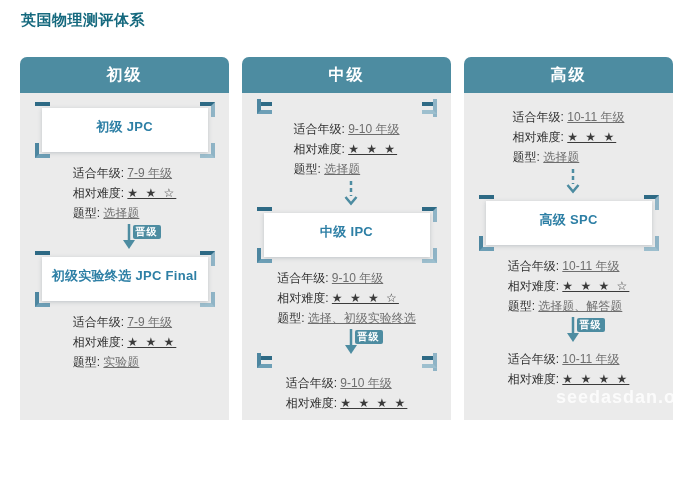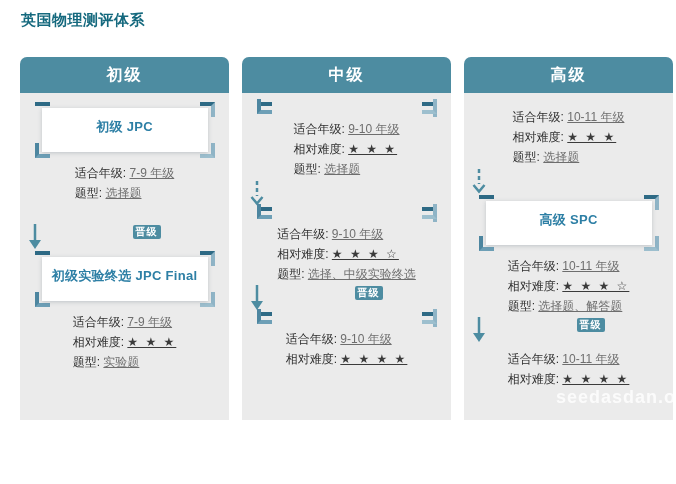--- a/index.html
+++ b/index.html
@@ -17,21 +17,21 @@
   .corner { position: absolute; width: 15px; height: 15px; }
   .corner.tl { left: 0; top: 0; border-top: 4px solid #2e6a85; border-left: 4px solid #3c7democ; }
   .corner.tl { border-left-color: #35718c; }
   .corner.tr { right: 0; top: 0; border-top: 4px solid #2e6a85; border-right: 4px solid #8fb4c6; }
   .corner.bl { left: 0; bottom: 0; border-bottom: 4px solid #6d9fb6; border-left: 4px solid #4d86a0; }
   .corner.br { right: 0; bottom: 0; border-bottom: 4px solid #9dbfce; border-right: 4px solid #8fb4c6; }
   .details { margin-top: 5px; font-size: 12px; line-height: 20px; text-align: left; min-height: 61px; }
   .detail-label { font-weight: normal; color: #2f2f2f; }
   .detail-value { color: #6e6e6e; text-decoration: underline; }
   .detail-value.stars { color: #3b3b3b; letter-spacing: 2px; }
-  .arrow-zone { position: relative; height: 27px; width: 100%; display: flex; align-items: flex-start; padding-left: 8px; }
+  .arrow-zone { position: relative; height: 27px; width: 100%; display: flex; justify-content: center; align-items: flex-start; padding-left: 8px; }
   .arrow-zone svg { display: block; }
   .promo-badge { position: absolute; left: calc(50% + 8px); top: 1px; background: #4d8ca1; color: #ffffff; font-size: 10px; font-weight: bold; line-height: 14px; padding: 0 3px; border-radius: 2px; letter-spacing: 1px; }
   .watermark { position: absolute; right: 8px; bottom: 12px; font-size: 18px; font-weight: bold; color: rgba(255,255,255,0.8); letter-spacing: 1px; pointer-events: none; }
 </style>
 </head>
 <body>
 
 <div class="page">
   <div class="page-title">英国物理测评体系</div>
   <div class="columns">
@@ -47,20 +47,24 @@
       <div class="card">
         <span class="card-title">初级 JPC</span>
       </div>
     </div>
     <div class="details">
       <div>
         <span class="detail-label">适合年级:</span>
         <span class="detail-value">7-9 年级</span>
       </div>
       <div>
+        <span class="detail-label">相对难度:</span>
+        <span class="detail-value stars">★ ★ ☆</span>
+      </div>
+      <div>
         <span class="detail-label">题型:</span>
         <span class="detail-value">选择题</span>
       </div>
     </div>
     <div class="arrow-zone">
       <svg width="14" height="26" viewBox="0 0 14 26">
         <line x1="7" y1="0" x2="7" y2="17" stroke="#4d8ca1" stroke-width="2.5"></line>
         <polygon points="1,16 13,16 7,25" fill="#4d8ca1"></polygon>
       </svg>
       <span class="promo-badge">晋级</span>
@@ -129,33 +133,36 @@
       </svg>
     </div>
   </div>
 
   <div class="card-block">
     <div class="card-frame">
       <span class="corner tl"></span>
       <span class="corner tr"></span>
       <span class="corner bl"></span>
       <span class="corner br"></span>
+      <div class="card">
+        <span class="card-title">中级 IPC</span>
+      </div>
     </div>
     <div class="details">
       <div>
         <span class="detail-label">适合年级:</span>
         <span class="detail-value">9-10 年级</span>
       </div>
       <div>
         <span class="detail-label">相对难度:</span>
         <span class="detail-value stars">★ ★ ★ ☆</span>
       </div>
       <div>
         <span class="detail-label">题型:</span>
-        <span class="detail-value">选择、中级实验终选</span>
+        <span class="detail-value">选择、初级实验终选</span>
       </div>
     </div>
     <div class="arrow-zone">
       <svg width="14" height="26" viewBox="0 0 14 26">
         <line x1="7" y1="0" x2="7" y2="17" stroke="#4d8ca1" stroke-width="2.5"></line>
         <polygon points="1,16 13,16 7,25" fill="#4d8ca1"></polygon>
       </svg>
       <span class="promo-badge">晋级</span>
     </div>
 

